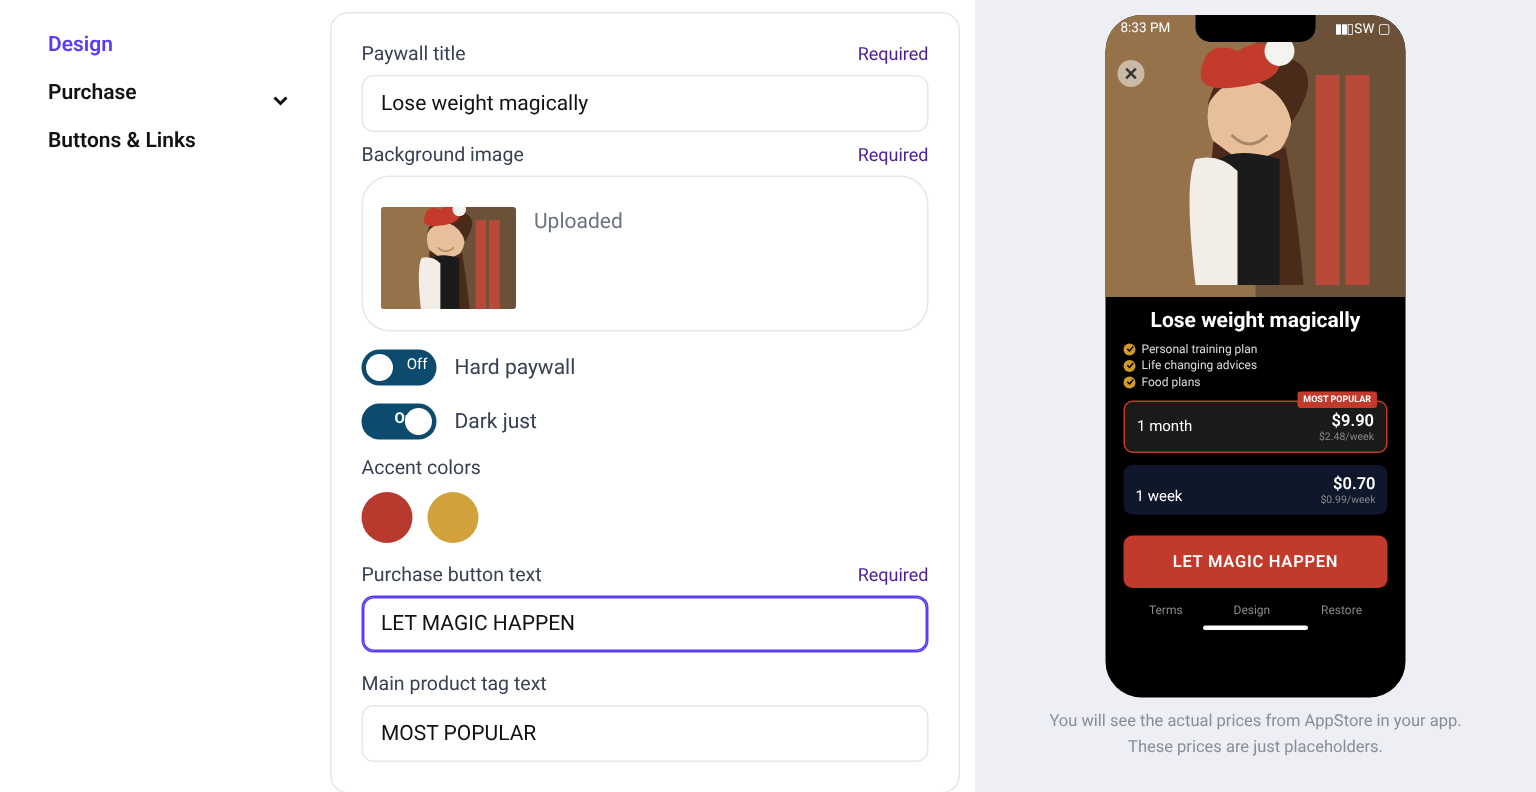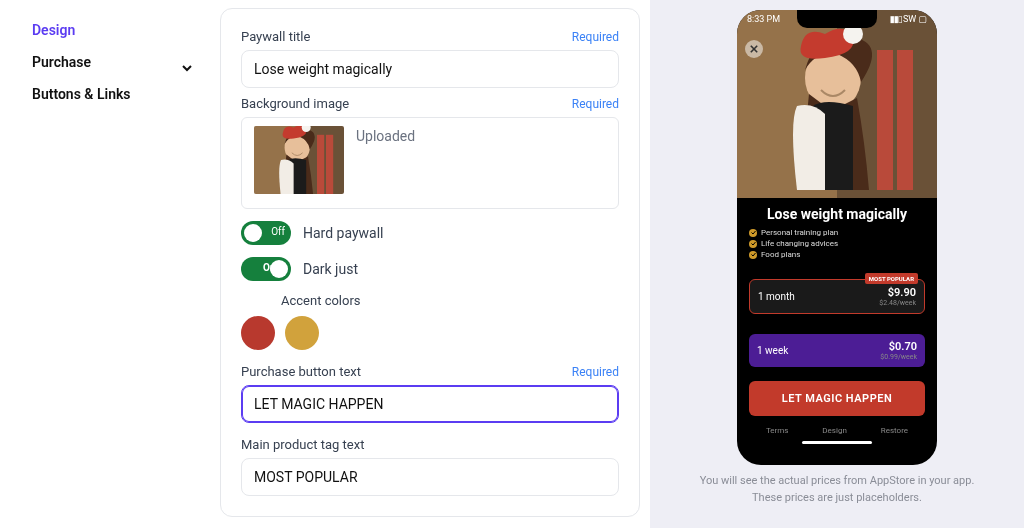--- a/index.html
+++ b/index.html
@@ -8,30 +8,30 @@
   .sidebar { width: 210px; padding: 14px 14px 0 28px; }
   .nav-item { display:flex; align-items:flex-end; justify-content:space-between; padding: 8px 4px; font-size: 14px; font-weight: 600; cursor: pointer; }
   .nav-item.active { color: #5B3CF2; }
   .chev { width:10px; height:10px; }
   .chev svg { width:10px; height:10px; stroke:#111; stroke-width:2; fill:none; }
 
   .form-col { width: 440px; padding: 8px 10px; }
   .card { border: 1px solid #E5E7EB; border-radius: 12px; padding: 14px 20px 20px 20px; }
   .row-label { display:flex; justify-content:space-between; align-items:baseline; margin-top: 6px; margin-bottom: 6px; }
   .label { font-size: 13px; color: #374151; }
-  .req { font-size: 12px; color: #3b82f6; }
+  .req { font-size: 12px; color: #4c1d95; }
   .input { width: 100%; border: 1px solid #E5E7EB; border-radius: 8px; padding: 10px 12px; font-size: 14px; color:#111; }
   .input.focused { border: 1px solid #5B3CF2; box-shadow: 0 0 0 1px #5B3CF2 inset; }
-  .bg-upload { width:100%; border:1px solid #E5E7EB; border-radius:6px; padding:8px 12px 14px 12px; display:flex; gap:12px; align-items:flex-start; }
+  .bg-upload { width:100%; border:1px solid #E5E7EB; border-radius:19px; padding:20px 12px 14px 12px; display:flex; gap:12px; align-items:flex-start; }
   .thumb { width: 90px; height: 68px; border-radius:2px; overflow:hidden; }
   .thumb svg { width:100%; height:100%; display:block; }
   .uploaded { font-size: 14px; color:#6B7280; padding-top:2px; }
 
   .toggle-row { display:flex; align-items:center; gap:12px; margin-top: 12px; }
-  .toggle { width: 50px; height: 24px; border-radius: 12px; background:#15803d; position:relative; cursor:pointer; display:flex; align-items:center;padding-left:39px; }
+  .toggle { width: 50px; height: 24px; border-radius: 12px; background:#0c4a6e; position:relative; cursor:pointer; display:flex; align-items:center;padding-left:39px; }
   .knob { width:18px; height:18px; border-radius:50%; background:#fff; position:absolute; top:3px; }
   .toggle.on .knob { right:3px; }
   .toggle.off .knob { left:3px; }
   .toggle .t-text { font-size:10px; color:#fff; position:absolute; top:5px; }
   .toggle.on .t-text { left:22px;font-weight:bold; }
   .toggle.off .t-text { right:6px; }
   .toggle-label { font-size: 14px; color:#374151; }
 
   .accent-row { display:flex; gap:10px; margin-top:8px; }
   .swatch { width:34px; height:34px; border-radius:50%; cursor:pointer; }
@@ -42,23 +42,23 @@
   .statusbar { position:absolute; top:4px; left:10px; right:10px; display:flex; justify-content:space-between; font-size:9px; color:#fff; z-index:2;}
   .phone-hero { height: 188px; width:100%; position:relative; }
   .phone-hero svg { width:100%; height:100%; display:block;}
   .close-dot { position:absolute; top:30px; left:8px; width:18px; height:18px; border-radius:50%; background:rgba(255,255,255,.5); display:flex; align-items:center;justify-content:center; z-index:2;}
   .close-dot svg { width:8px;height:8px; stroke:#333; stroke-width:2; }
   .phone-body { padding: 8px 12px 6px 12px; color:#fff; }
   .phone-title { font-size:14px; font-weight:700; text-align:center; margin-bottom:6px; }
   .feat { display:flex; align-items:center; font-size:8px; color:#ddd; gap:4px; margin:2px 0;}
   .feat-dot { width:8px;height:8px; border-radius:50%; background:#CF9A2A; display:flex; align-items:center; justify-content:center; }
   .feat-dot svg{width:5px;height:5px;stroke:#000;stroke-width:2;fill:none;}
-  .plan { border-radius:6px; padding:6px 8px; margin-top:20px; display:flex; justify-content:space-between; align-items:center; position:relative;}
+  .plan { border-radius:6px; padding:6px 8px; margin-top:8px; display:flex; justify-content:space-between; align-items:center; position:relative;}
   .plan.sel { border:1px solid #C23A2B; background:#1a1a1a; }
-  .plan.unsel { background:#4c1d95; }
+  .plan.unsel { background:#0f172a;align-items:flex-end; }
   .plan-l { font-size:10px; }
   .plan-r { text-align:right;}
   .plan-price{ font-size:11px; font-weight:600;}
   .plan-sub{ font-size:7px; color:#888;}
   .tag { position:absolute; top:-7px; right:6px; background:#C23A2B; color:#fff; font-size:6px; padding:2px 4px; border-radius:2px; font-weight:700;}
   .cta { margin-top:14px; background:#C23A2B; color:#fff; font-size:11px; font-weight:600; letter-spacing:.5px; text-align:center; padding:11px 0; border-radius:6px;}
   .foot-links { display:flex; justify-content:space-around; margin-top:10px; font-size:8px; color:#888;}
   .home-ind { width:70px; height:3px; background:#fff; border-radius:2px; margin:6px auto 0; }
 
   .disclaimer { text-align:center; font-size:11px; color:#8a8d97; margin-top:8px; line-height:1.5;}
@@ -134,21 +134,21 @@
     </div>
 
     <div class="toggle-row">
       <div class="toggle on">
         <span class="t-text">On</span>
         <span class="knob"></span>
       </div>
       <span class="toggle-label">Dark just</span>
     </div>
 
-    <div class="label" style="margin-top:12px;margin-left:40px;">Accent colors</div>
+    <div class="label" style="margin-top:12px;">Accent colors</div>
     <div class="accent-row">
       <div class="swatch" style="background:#B8392E"></div>
       <div class="swatch" style="background:#D1A23C"></div>
     </div>
 
     <div class="row-label" style="margin-top:14px;gap:32px;">
       <span class="label">Purchase button text</span>
       <span class="req">Required</span>
     </div>
     <input class="input focused" value="LET MAGIC HAPPEN" style="">

